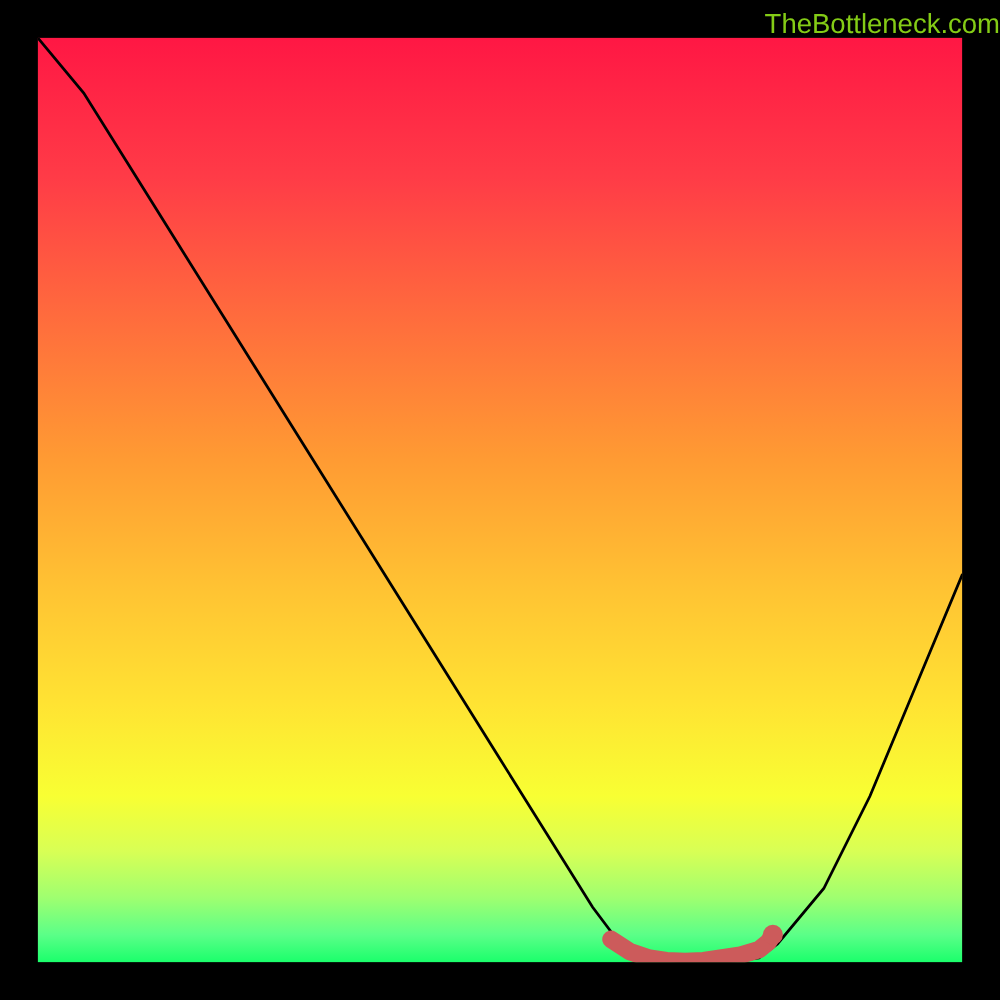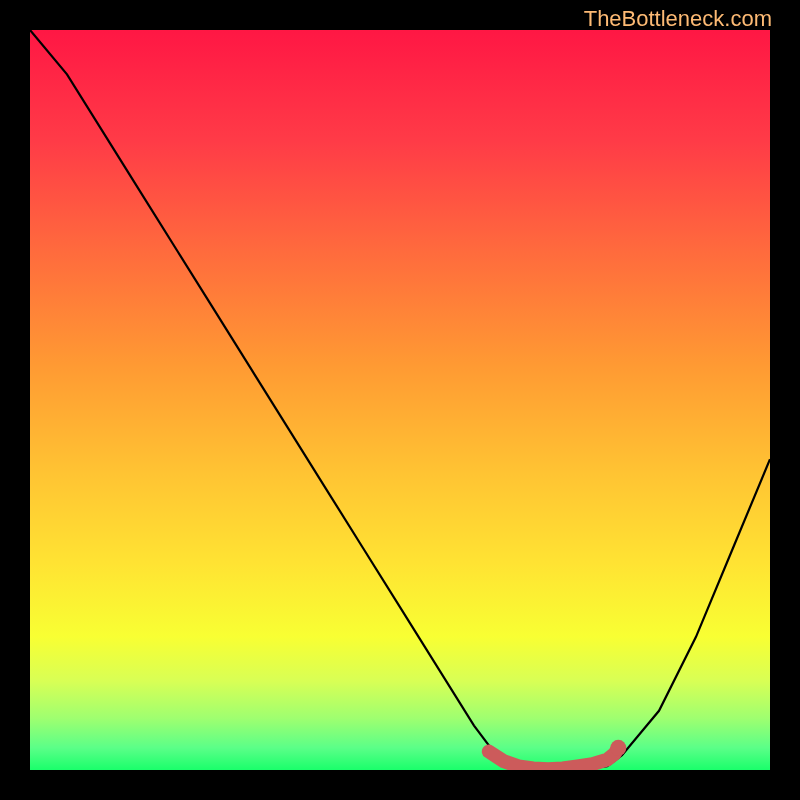--- a/index.html
+++ b/index.html
@@ -7,22 +7,22 @@
     padding: 0;
     width: 800px;
     height: 800px;
     background: #000;
     position: relative;
     font-family: Arial, sans-serif;
   }
   .watermark {
     position: absolute;
     top: 6px;
-    right: 28px;
-    color: #fdba74;
+    right: 0;
+    color: #84cc16;
     font-size: 22px;
     font-weight: 500;
     z-index: 10;
   }
   .plot-area {
     position: absolute;
     left: 30px;
     top: 30px;
     width: 740px;
     height: 740px;

